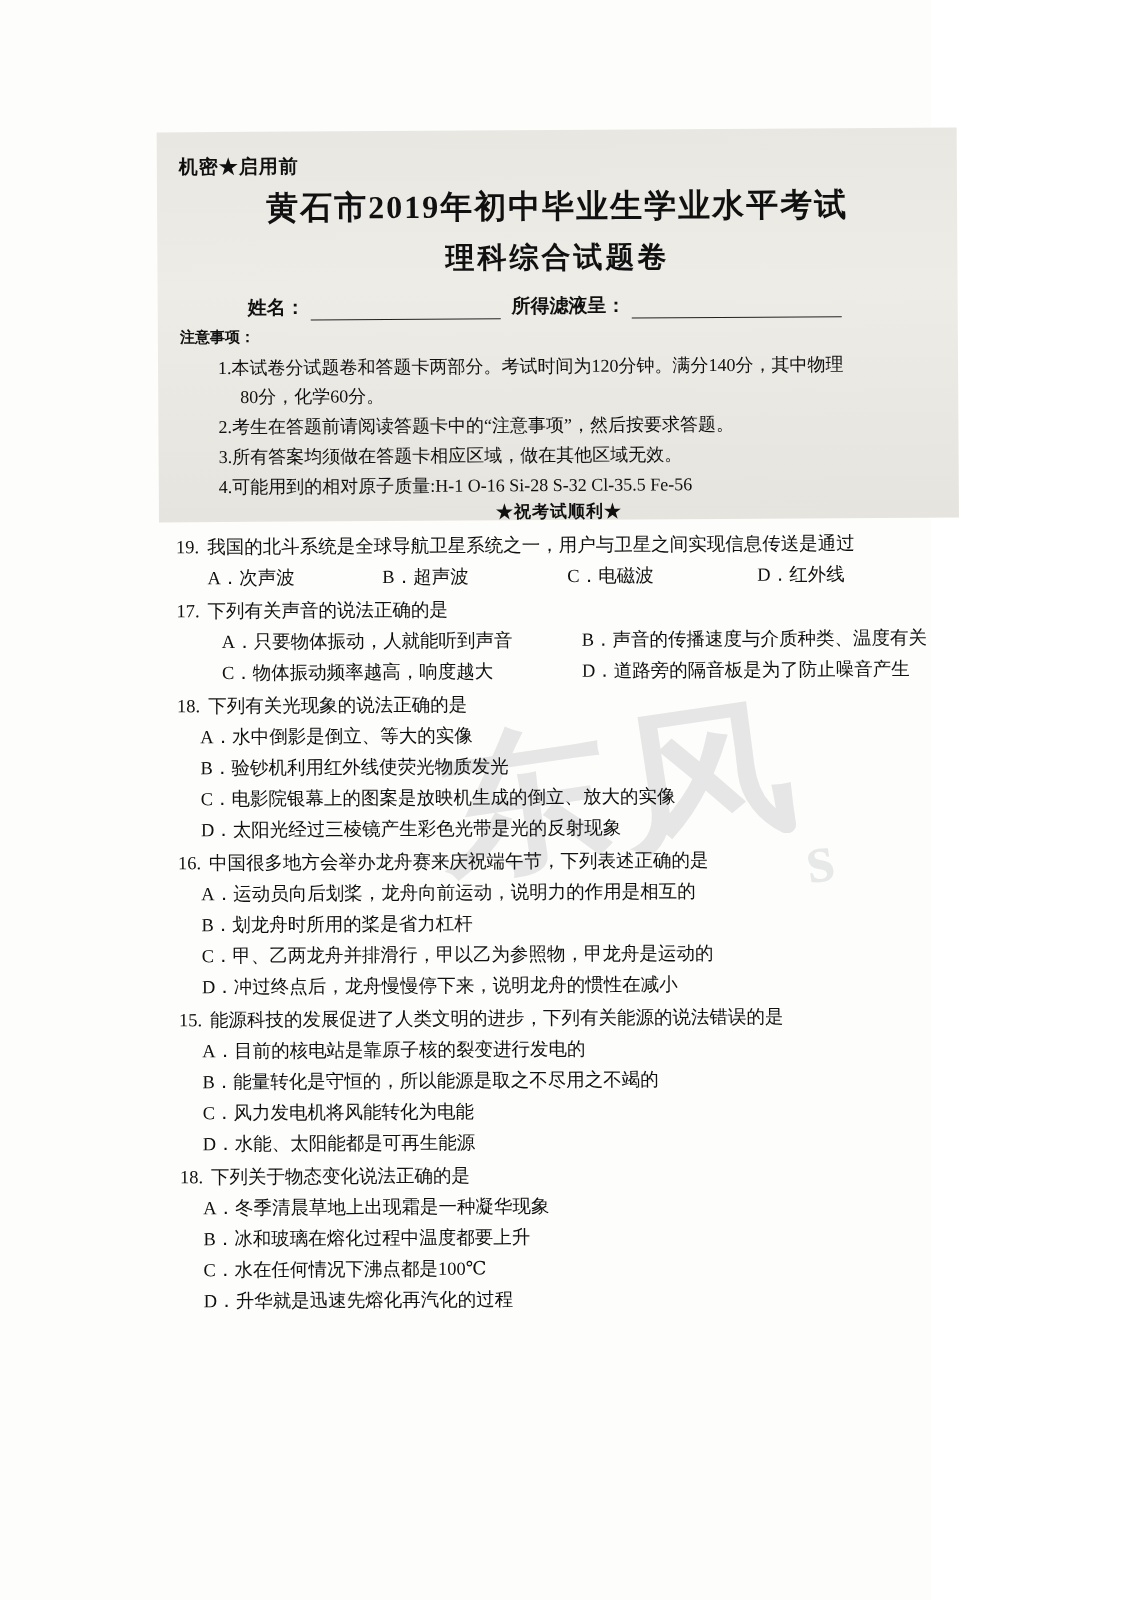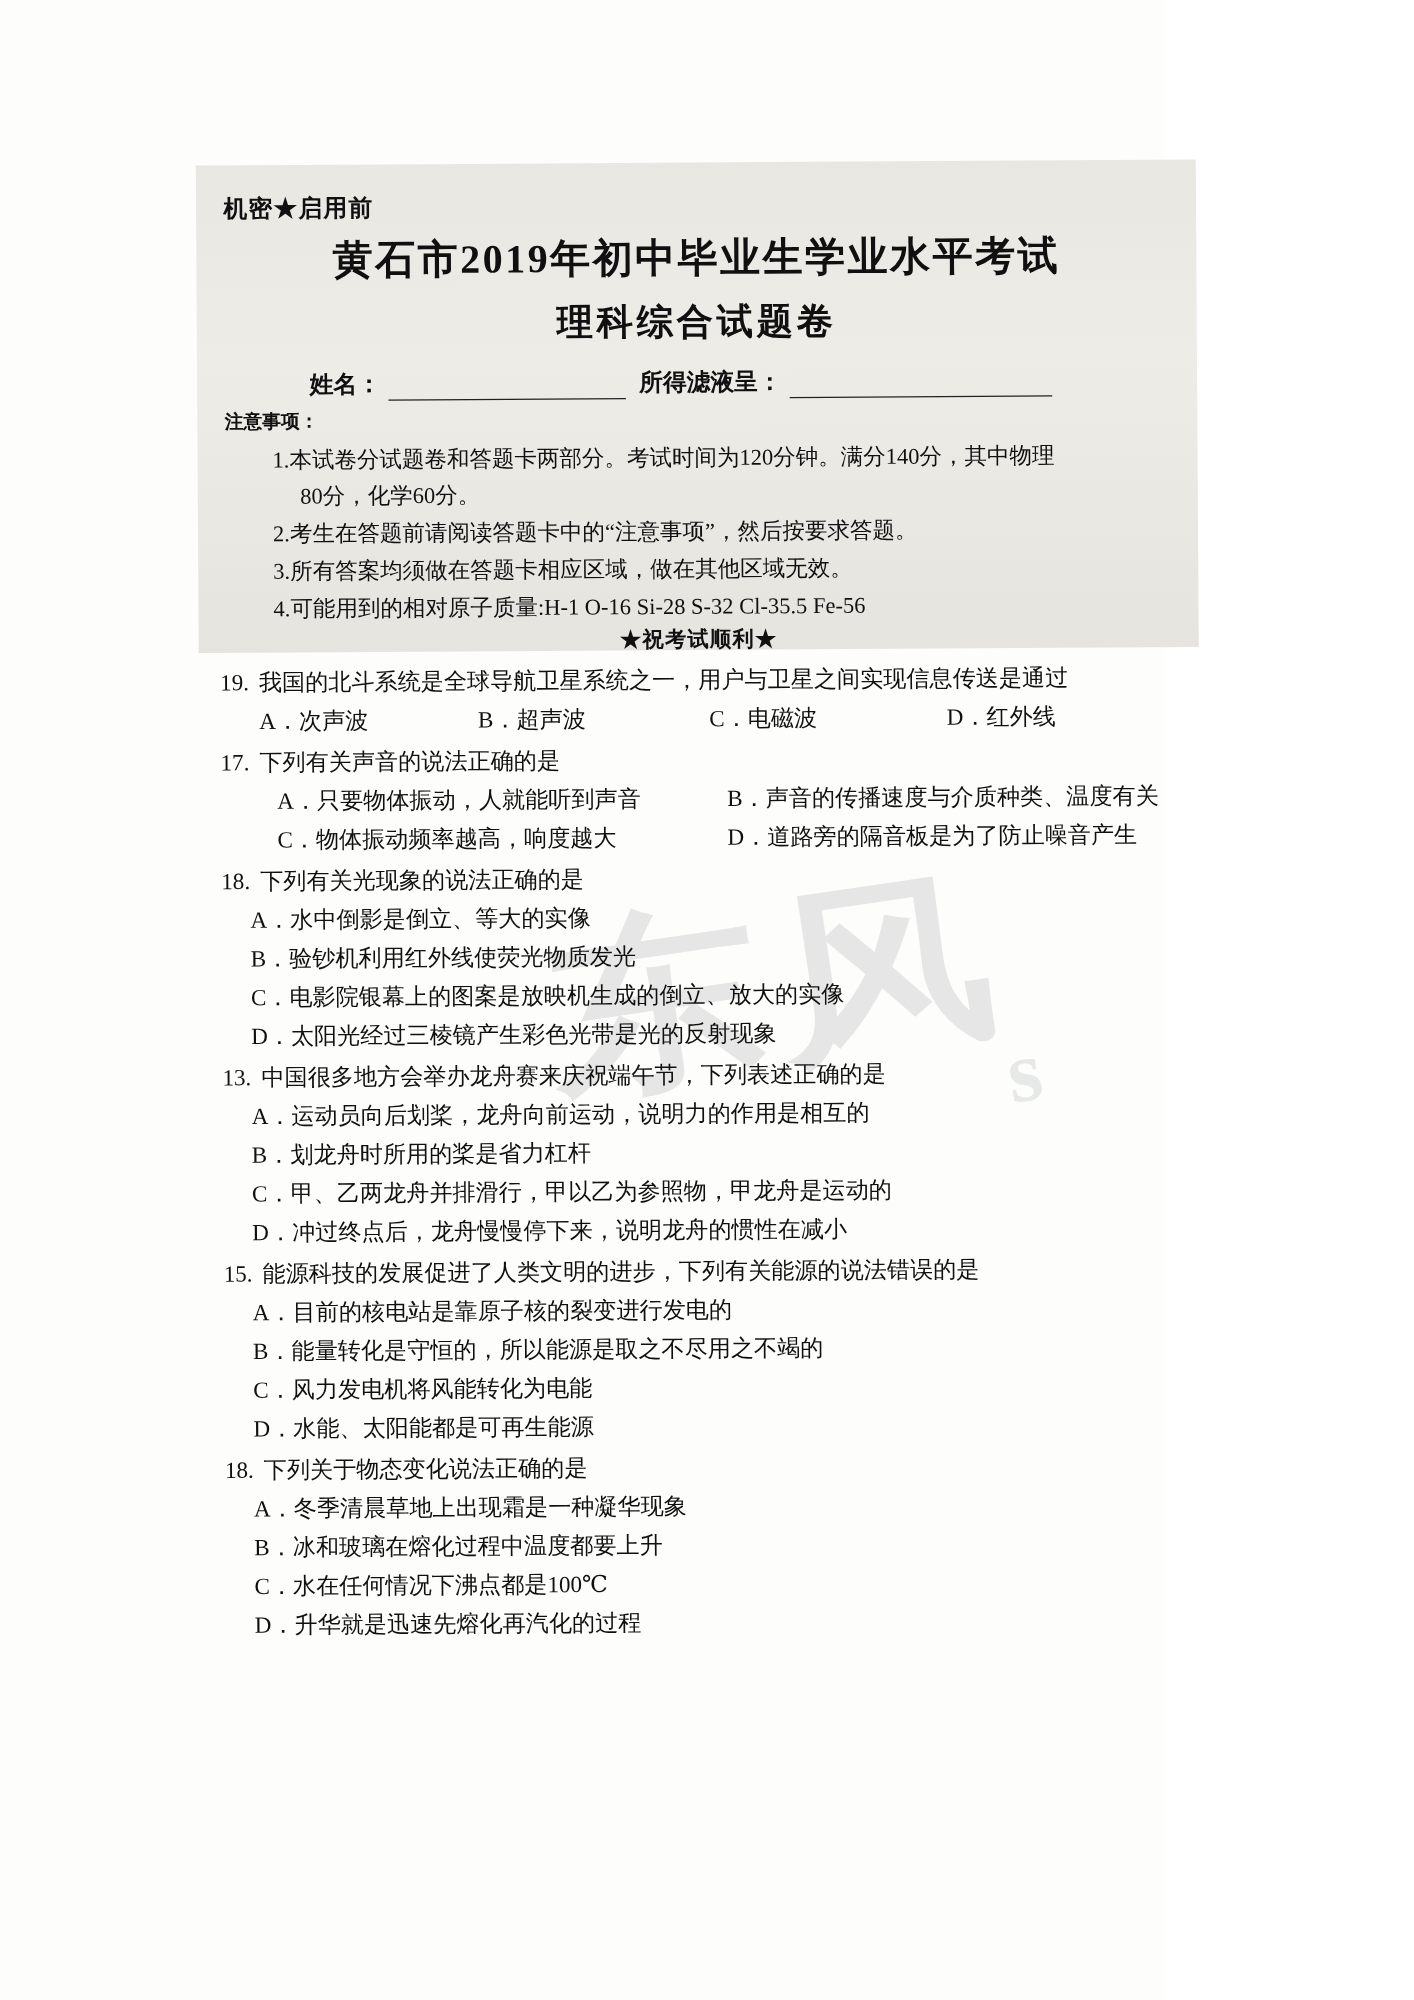--- a/index.html
+++ b/index.html
@@ -297,21 +297,21 @@
 
       <div class="q">
         <span class="q-stem"><span class="q-num">18.</span><span>下列有关光现象的说法正确的是</span></span>
         <span class="opt-line">A．水中倒影是倒立、等大的实像</span>
         <span class="opt-line">B．验钞机利用红外线使荧光物质发光</span>
         <span class="opt-line">C．电影院银幕上的图案是放映机生成的倒立、放大的实像</span>
         <span class="opt-line">D．太阳光经过三棱镜产生彩色光带是光的反射现象</span>
       </div>
 
       <div class="q">
-        <span class="q-stem"><span class="q-num">13.</span><span>中国很多地方会举办龙舟赛来庆祝端午节，下列表述正确的是</span></span>
+        <span class="q-stem"><span class="q-num">16.</span><span>中国很多地方会举办龙舟赛来庆祝端午节，下列表述正确的是</span></span>
         <span class="opt-line">A．运动员向后划桨，龙舟向前运动，说明力的作用是相互的</span>
         <span class="opt-line">B．划龙舟时所用的桨是省力杠杆</span>
         <span class="opt-line">C．甲、乙两龙舟并排滑行，甲以乙为参照物，甲龙舟是运动的</span>
         <span class="opt-line">D．冲过终点后，龙舟慢慢停下来，说明龙舟的惯性在减小</span>
       </div>
 
       <div class="q">
         <span class="q-stem"><span class="q-num">15.</span><span>能源科技的发展促进了人类文明的进步，下列有关能源的说法错误的是</span></span>
         <span class="opt-line">A．目前的核电站是靠原子核的裂变进行发电的</span>
         <span class="opt-line">B．能量转化是守恒的，所以能源是取之不尽用之不竭的</span>

